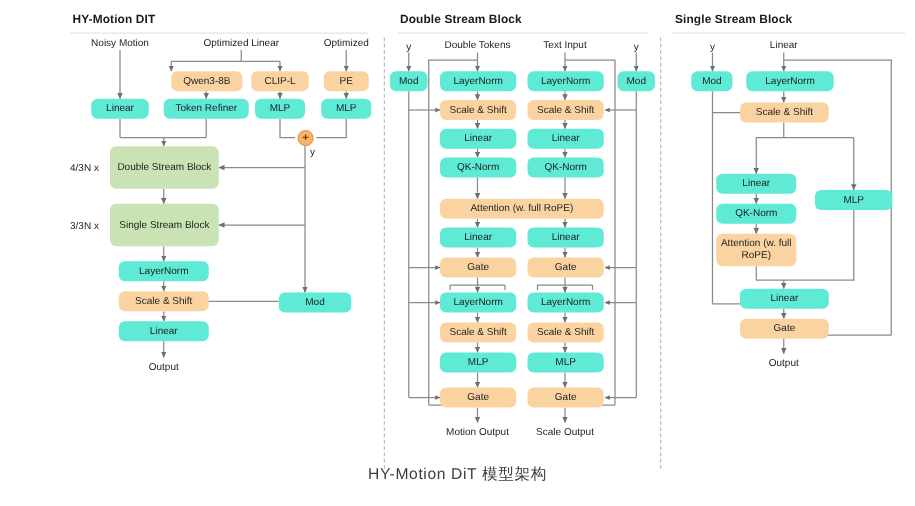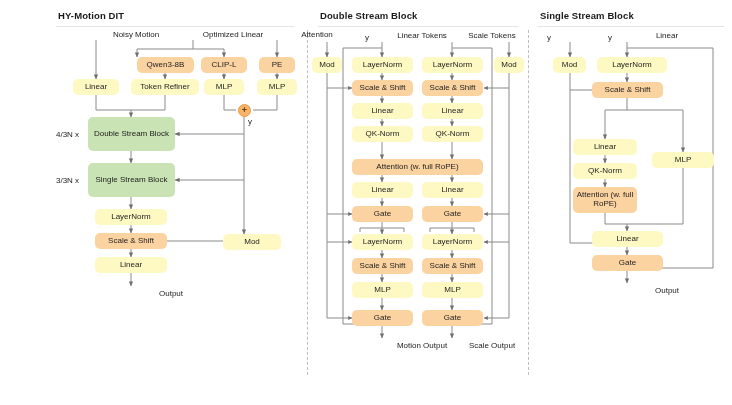--- a/index.html
+++ b/index.html
@@ -16,26 +16,26 @@
              letter-spacing:.1px;white-space:nowrap;}
 
   .hr{position:absolute;height:1px;background:#e3e3e3;}
 
   .vsep{position:absolute;width:0;border-left:1px dashed #bdbdbd;}
 
   .node{position:absolute;box-sizing:border-box;border-radius:5px;
         display:flex;align-items:center;justify-content:center;
         text-align:center;font-size:8px;color:#1d1d1d;line-height:1.12;
         padding:0 2px;}
-  .blue {background:#fef9c3;}
+  .blue {background:#5eead4;}
   .orange{background:#fbd3a1;text-align:center;}
   .green{background:#c9e3b4;}
 
   .lbl{position:absolute;font-size:8px;color:#1d1d1d;white-space:nowrap;}
-  .lbl.c{transform:translateX(-50%);margin-left:40px;}
+  .lbl.c{transform:translateX(-50%);}
 
   .plus{position:absolute;width:11px;height:11px;border-radius:50%;
         background:#f8b46a;border:1px solid #e79a46;
         display:flex;align-items:center;justify-content:center;
         font-size:9px;color:#6b4010;line-height:1;font-weight:bold;}
 
   .caption{position:absolute;left:0;right:0;text-align:center;
            font-size:12.5px;color:#3c3c3c;letter-spacing:.5px;}
 </style>
 </head>
@@ -191,21 +191,21 @@
       <path d="M683,168 L683,224 L627,224"></path>
       <path d="M627,224 L627,231" marker-end="url(#ah)"></path>
 
       <path d="M627,247 L627,255" marker-end="url(#ah)"></path>
       <path d="M627,271 L627,283" marker-end="url(#ah)"></path>
     </g>
   </svg>
 
   <div class="lbl c" style="left:96px;top:30px;">Noisy Motion</div>
   <div class="lbl c" style="left:193px;top:30px;">Optimized Linear</div>
-  <div class="lbl c" style="left:277px;top:30px;">Attention</div>
+  <div class="lbl c" style="left:277px;top:30px;">Optimized</div>
 
   <div class="node orange" style="left:137px;top:57px;width:57px;height:16px;">Qwen3-8B</div>
   <div class="node orange" style="left:201px;top:57px;width:46px;height:16px;">CLIP-L</div>
   <div class="node orange" style="left:259px;top:57px;width:36px;height:16px;">PE</div>
 
   <div class="node blue" style="left:73px;top:79px;width:46px;height:16px;">Linear</div>
   <div class="node blue" style="left:131px;top:79px;width:68px;height:16px;text-align:center;">Token Refiner</div>
   <div class="node blue" style="left:204px;top:79px;width:40px;height:16px;">MLP</div>
   <div class="node blue" style="left:257px;top:79px;width:40px;height:16px;">MLP</div>
 
@@ -220,22 +220,22 @@
 
   <div class="node blue" style="left:95px;top:209px;width:72px;height:16px;">LayerNorm</div>
   <div class="node orange" style="left:95px;top:233px;width:72px;height:16px;">Scale &amp; Shift</div>
   <div class="node blue" style="left:95px;top:257px;width:72px;height:16px;">Linear</div>
   <div class="node blue" style="left:223px;top:234px;width:58px;height:16px;">Mod</div>
 
   <div class="lbl c" style="left:131px;top:289px;">Output</div>
 
   <div class="lbl c" style="left:327px;top:33px;">y</div>
   <div class="lbl c" style="left:509px;top:33px;">y</div>
-  <div class="lbl c" style="left:382px;top:31px;">Linear Tokens</div>
-  <div class="lbl c" style="left:452px;top:31px;">Scale Tokens</div>
+  <div class="lbl c" style="left:382px;top:31px;">Double Tokens</div>
+  <div class="lbl c" style="left:452px;top:31px;">Text Input</div>
 
   <div class="node blue" style="left:312px;top:57px;width:30px;height:16px;">Mod</div>
   <div class="node blue" style="left:494px;top:57px;width:30px;height:16px;">Mod</div>
 
   <div class="node blue" style="left:352px;top:57px;width:61px;height:16px;">LayerNorm</div>
   <div class="node orange" style="left:352px;top:80px;width:61px;height:16px;">Scale &amp; Shift</div>
   <div class="node blue" style="left:352px;top:103px;width:61px;height:16px;">Linear</div>
   <div class="node blue" style="left:352px;top:126px;width:61px;height:16px;">QK-Norm</div>
   <div class="node blue" style="left:352px;top:182px;width:61px;height:16px;">Linear</div>
   <div class="node orange" style="left:352px;top:206px;width:61px;height:16px;">Gate</div>
@@ -268,14 +268,15 @@
   <div class="node orange" style="left:592px;top:82px;width:71px;height:16px;">Scale &amp; Shift</div>
   <div class="node blue" style="left:573px;top:139px;width:64px;height:16px;">Linear</div>
   <div class="node blue" style="left:573px;top:163px;width:64px;height:16px;">QK-Norm</div>
   <div class="node orange" style="left:573px;top:187px;width:64px;height:26px;">Attention (w. full RoPE)</div>
   <div class="node blue" style="left:652px;top:152px;width:62px;height:16px;">MLP</div>
   <div class="node blue" style="left:592px;top:231px;width:71px;height:16px;">Linear</div>
   <div class="node orange" style="left:592px;top:255px;width:71px;height:16px;">Gate</div>
 
   <div class="lbl c" style="left:627px;top:286px;">Output</div>
 
+  <div class="caption" style="top:371px;">HY-Motion DiT 模型架构</div>
 
 </div>
 
 </body></html>

